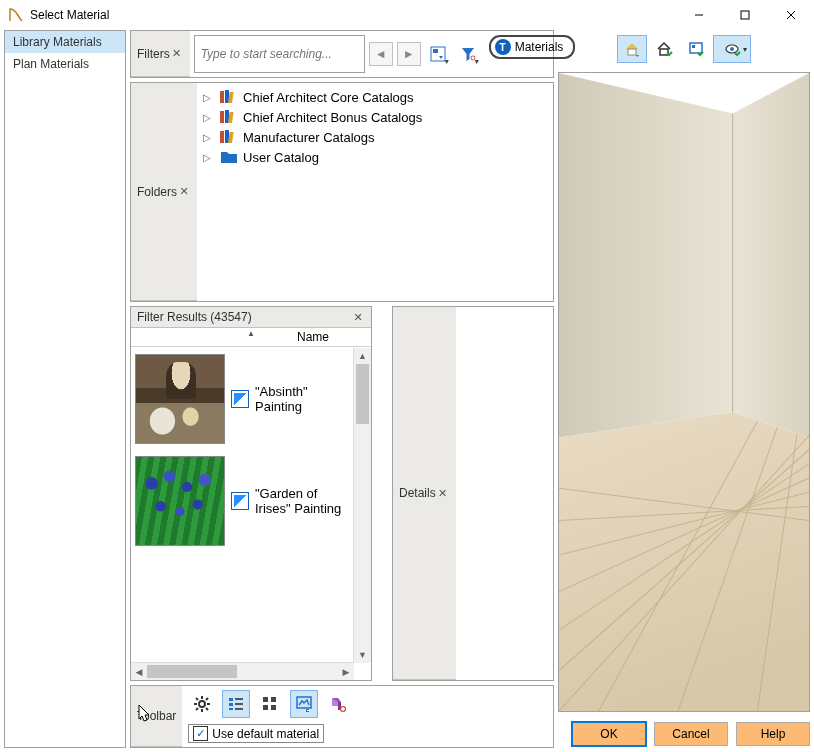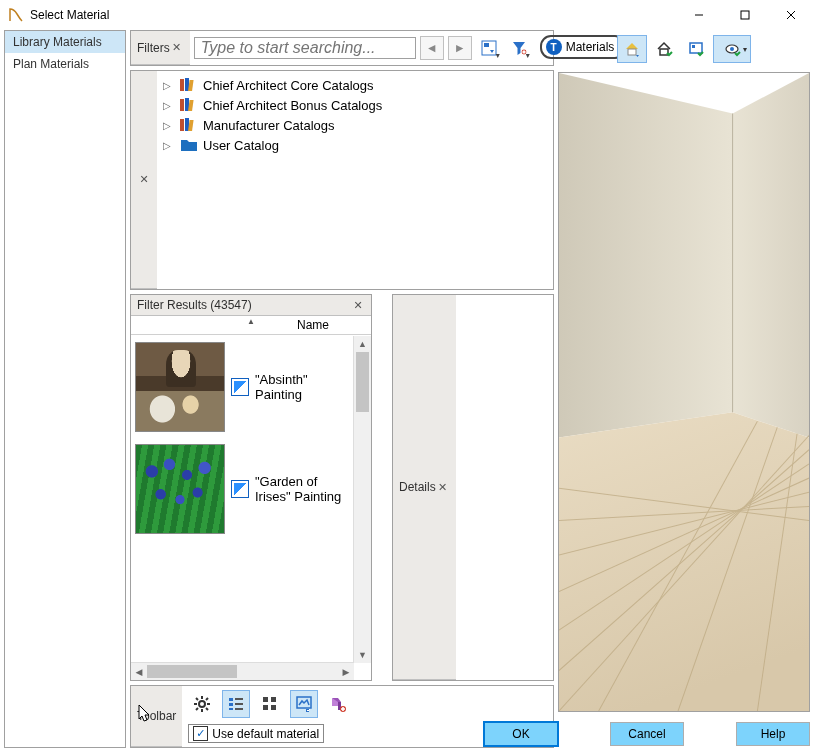--- a/index.html
+++ b/index.html
@@ -99,22 +99,22 @@
   
   .filters-row {
     display: flex; align-items: center;
     padding: 4px;
     gap: 4px;
   }
   .search-input {
     flex: 1;
     height: 22px;
     border: 1px solid #a0a0a0;
-    padding: 2px 6px;
-    font-size: 16px;
+    padding: 18px 6px;
+    font-size: 12px;
     font-style: italic;
     color: #888;
     box-sizing: border-box;
   }
   .nav-btn {
     width: 22px; height: 22px;
     border: 1px solid #c0c0c0;
     background: #f6f6f6;
     display: inline-flex; align-items: center; justify-content: center;
     color: #888;
@@ -329,23 +329,23 @@
   }
 
   
   .bottom-buttons {
     display: flex; justify-content: flex-end; gap: 8px;
     padding: 6px 0 2px 0;
   }
   .dlg-btn {
     min-width: 72px; height: 22px;
     border: 1px solid #adadad;
-    background: #7dd3fc;
+    background: #fdba74;
     font-size: 12px;
-    display: inline-flex; align-items: center; justify-content: center; margin-left: 44px;
+    display: inline-flex; align-items: center; justify-content: center;
   }
   .dlg-btn.primary { border-color: #0078d7; outline: 1px solid #0078d7; }
 
   
   .painting-absinthe {
     background:
       radial-gradient(ellipse at 30% 75%, #e8e4d8 0 14%, transparent 15%),
       radial-gradient(ellipse at 62% 70%, #e6d2a8 0 10%, transparent 11%),
       linear-gradient(180deg, #6e5a44 0 38%, #4a3a2a 38% 55%, #8a7a5f 55% 100%);
     position: relative;
@@ -442,20 +442,21 @@
           <div>
             <span class="materials-chip">
               <span class="chip-icon">T</span>
               <span>Materials</span>
             </span>
           </div>
         </div>
 
         <div class="panel">
           <div class="panel-header">
+            <span class="hdr-title">Folders</span>
             <span class="hdr-close">✕</span>
           </div>
           <div class="folders-body">
             <div class="tree-row">
               <span class="tree-arrow">▷</span>
               <span class="tree-icon">
                 <svg width="18" height="16" viewBox="0 0 18 16">
                     <rect x="0" y="2" width="4" height="12" fill="#c05030"></rect>
                     <rect x="5" y="1" width="4" height="13" fill="#2060c0"></rect>
                     <rect x="10" y="3" width="4" height="11" fill="#e0a030" transform="skewX(-8)"></rect>

